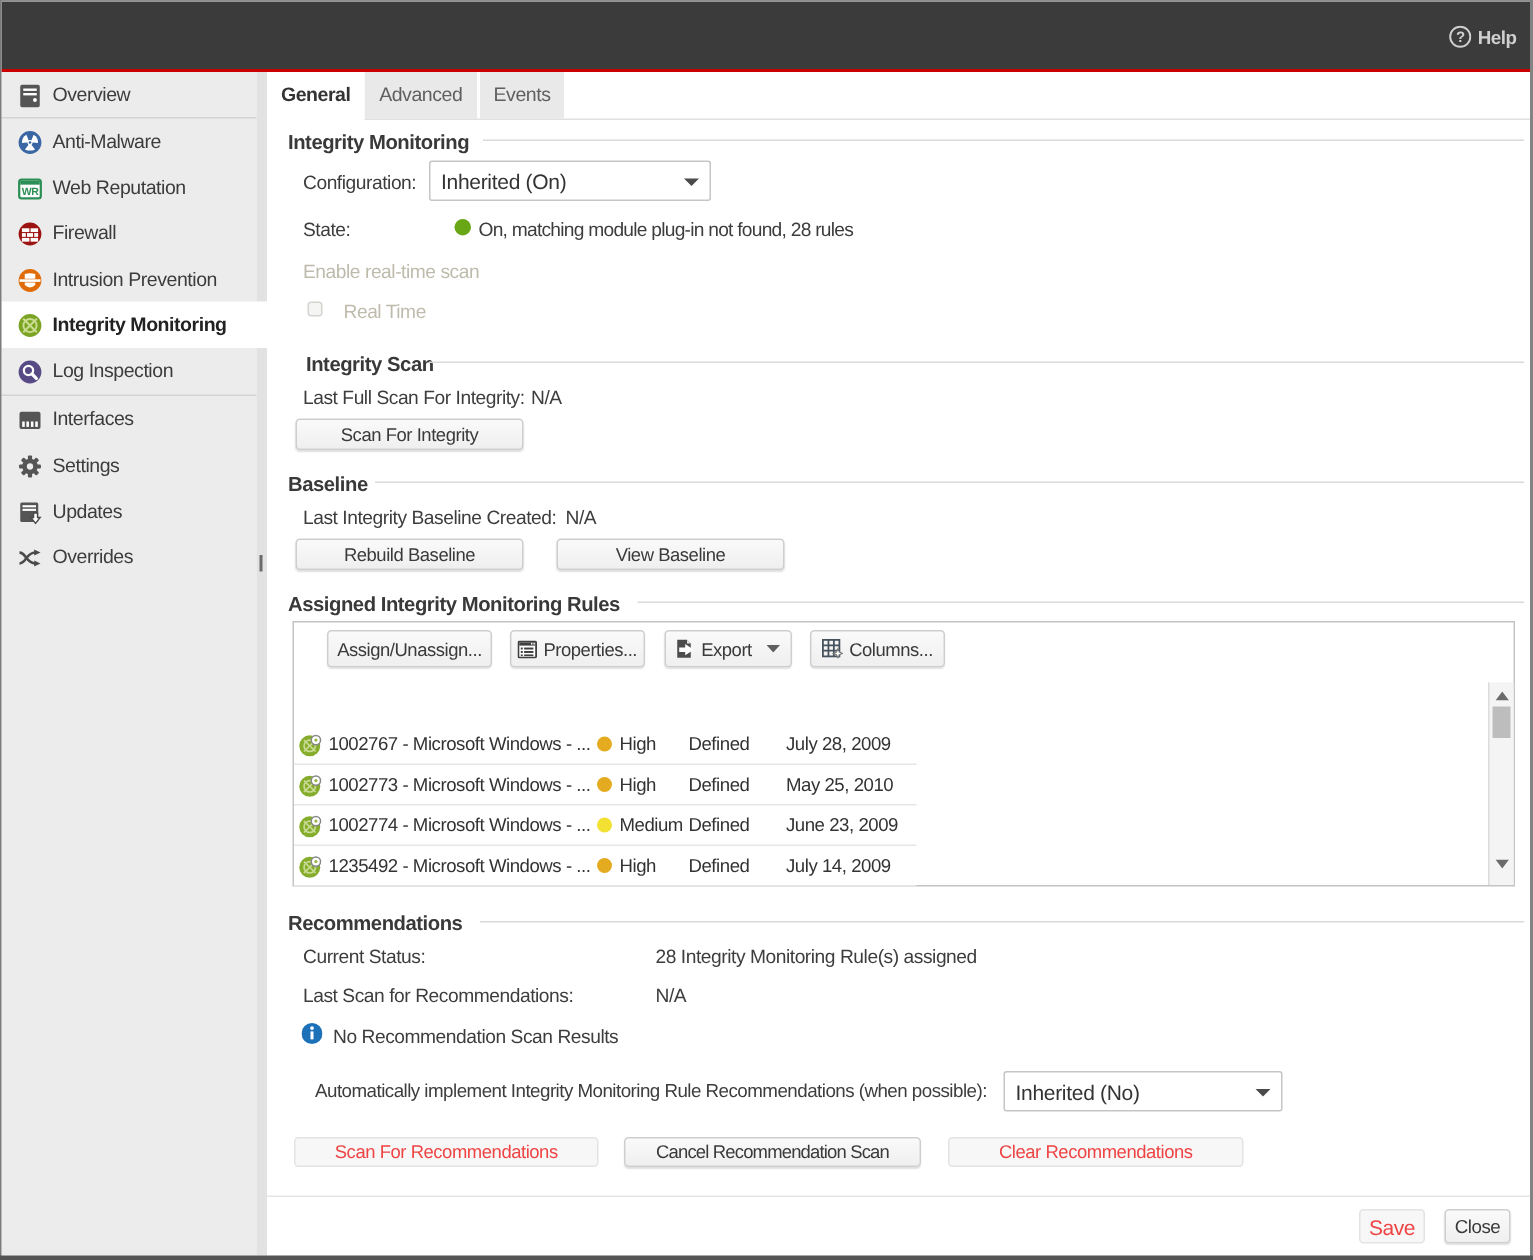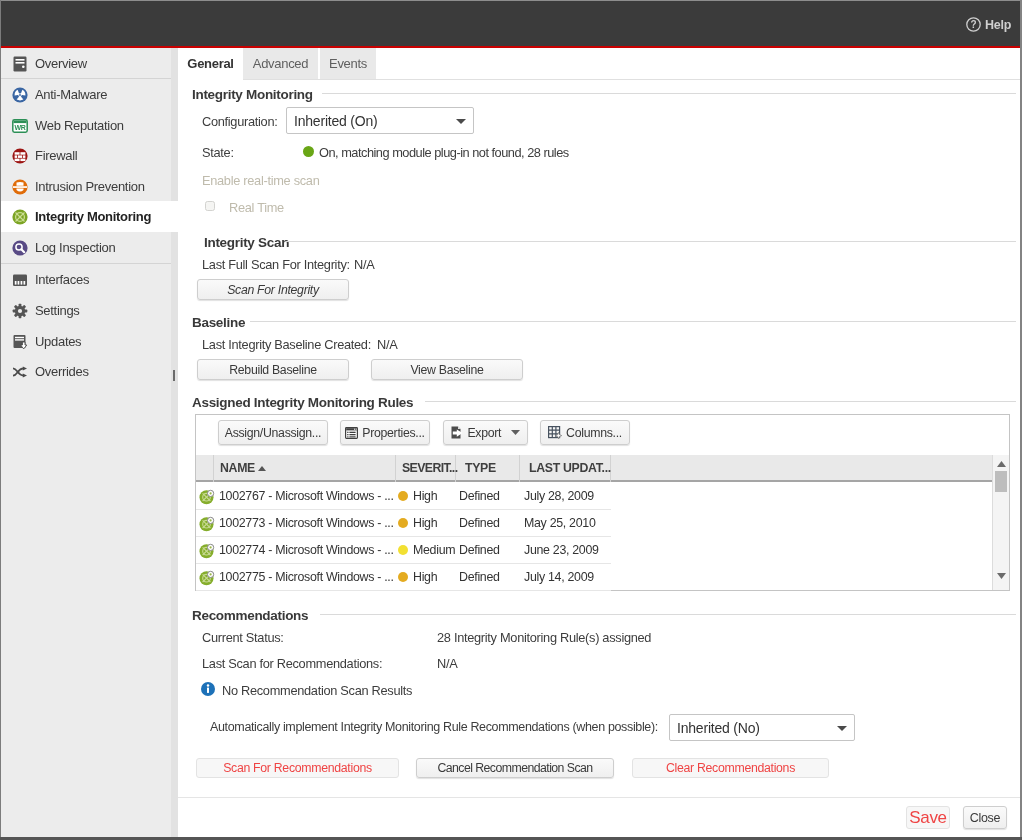--- a/index.html
+++ b/index.html
@@ -212,21 +212,21 @@
 <div class="abs dot" style="left:303px; top:146px; width:11px; height:11px; background:#69a616;"></div>
 <div class="abs lab" style="left:319px; top:145px; letter-spacing:-0.5px;">On, matching module plug-in not found, 28 rules</div>
 <div class="abs lab dis" style="left:202px; top:173px;">Enable real-time scan</div>
 <div class="abs" style="left:205px; top:201px; width:10px; height:10px; border:1px solid #d3d3d0; background:#f5f5f3; border-radius:2.5px;"></div>
 <div class="abs lab dis" style="left:229px; top:200px;">Real Time</div>
 
 <div class="abs sechead" style="left:192px; top:235px;margin-left:12px;">Integrity Scan</div>
 <div class="abs secline" style="left:286px; top:241px; width:730px;"></div>
 <div class="abs lab" style="left:202px; top:257px;">Last Full Scan For Integrity:</div>
 <div class="abs lab" style="left:354px; top:257px;">N/A</div>
-<div class="abs btn" style="left:197px; top:279px; width:152px; height:21px;font-style:italic;">
+<div class="abs btn" style="left:197px; top:279px; width:152px; height:21px;">
     <span>Scan For Integrity</span>
   </div>
 
 <div class="abs sechead" style="left:192px; top:315px;">Baseline</div>
 <div class="abs secline" style="left:250px; top:321px; width:766px;"></div>
 <div class="abs lab" style="left:202px; top:337px;">Last Integrity Baseline Created:</div>
 <div class="abs lab" style="left:377px; top:337px;">N/A</div>
 <div class="abs btn" style="left:197px; top:359px; width:152px; height:21px;">
     <span>Rebuild Baseline</span>
   </div>
@@ -267,33 +267,20 @@
     </div>
   <div class="abs btn" style="left:344px; top:5px; width:90px; height:25px;">
       <span><svg width="14" height="13" viewBox="0 0 14 13" style="vertical-align:-2px; margin-right:4px;">
           <g stroke="#47525f" stroke-width="1.2" fill="none">
             <rect x="0.6" y="0.6" width="11" height="11"></rect>
             <path d="M0.6 4.2 H11.6 M0.6 7.8 H11.6 M4.3 0.6 V11.6 M7.9 0.6 V11.6"></path>
           </g>
           <path d="M10.6 6.4 l0.9 2.3 2.3 0.9 -2.3 0.9 -0.9 2.3 -0.9 -2.3 -2.3 -0.9 2.3 -0.9 z" fill="#fff" stroke="#777" stroke-width="0.7"></path>
         </svg>Columns...</span>
     </div>
-  <div class="abs" id="thead" style="left:0px; top:40px; width:796px; height:27px; background:#e9e9e9; border-bottom:2px solid #a5a5a5; font-size:12.3px; font-weight:bold; color:#3f3f3f;">
-    <div class="abs" style="left:17px; top:0; width:1px; height:27px; background:#d2d2d2;"></div>
-    <div class="abs" style="left:199px; top:0; width:1px; height:27px; background:#d2d2d2;"></div>
-    <div class="abs" style="left:259px; top:0; width:1px; height:27px; background:#d2d2d2;"></div>
-    <div class="abs" style="left:323px; top:0; width:1px; height:27px; background:#d2d2d2;"></div>
-    <div class="abs" style="left:414px; top:0; width:1px; height:27px; background:#d2d2d2;"></div>
-    <div class="abs" style="left:24px; top:6px;">NAME <svg width="8" height="5" viewBox="0 0 8 5" style="vertical-align:1px;">
-          <path d="M4 0 L8 5 L0 5 Z" fill="#555"></path>
-        </svg></div>
-    <div class="abs" style="left:206px; top:6px; letter-spacing:-0.6px;">SEVERIT...</div>
-    <div class="abs" style="left:269px; top:6px;">TYPE</div>
-    <div class="abs" style="left:333px; top:6px;">LAST UPDAT...</div>
-  </div>
   <div class="abs trow" style="top:68px;">
       <svg class="ric" width="16" height="16" viewBox="0 0 16 16">
         <circle cx="7.5" cy="8.2" r="7" fill="#85ad2b"></circle>
         <g stroke="#c9db94" stroke-width="1.1" fill="none">
           <path d="M3.6 4.4 L11.4 12"></path>
           <path d="M11.4 4.4 L3.6 12"></path>
           <circle cx="7.5" cy="8.2" r="3.8"></circle>
         </g>
         <circle cx="11.6" cy="4.4" r="3.1" fill="#fff" stroke="#888" stroke-width="1"></circle>
         <circle cx="11.6" cy="4.4" r="1.1" fill="#9ab648"></circle>
@@ -342,21 +329,21 @@
       <svg class="ric" width="16" height="16" viewBox="0 0 16 16">
         <circle cx="7.5" cy="8.2" r="7" fill="#85ad2b"></circle>
         <g stroke="#c9db94" stroke-width="1.1" fill="none">
           <path d="M3.6 4.4 L11.4 12"></path>
           <path d="M11.4 4.4 L3.6 12"></path>
           <circle cx="7.5" cy="8.2" r="3.8"></circle>
         </g>
         <circle cx="11.6" cy="4.4" r="3.1" fill="#fff" stroke="#888" stroke-width="1"></circle>
         <circle cx="11.6" cy="4.4" r="1.1" fill="#9ab648"></circle>
       </svg>
-      <span class="rn">1002775 - Microsoft Windows - ...</span>
+      <span class="rn">1235492 - Microsoft Windows - ...</span>
       <span class="sdot" style="background:#e4ab20;"></span>
       <span class="sv">High</span>
       <span class="tp">Defined</span>
       <span class="dt">July 14, 2009</span>
     </div>
   <div class="abs" id="vscroll" style="left:796px; top:40px; width:17px; height:135px; background:#f4f4f4; border-left:1px solid #dcdcdc;">
     <svg class="abs" style="left:4px; top:6px;" width="9" height="6" viewBox="0 0 9 6">
         <path d="M4.5 0 L9 6 L0 6 Z" fill="#6b6b6b"></path>
       </svg>
     <div class="abs" style="left:2px; top:16px; width:12px; height:21px; background:#bdbdbd;"></div>
@@ -387,21 +374,21 @@
     <span>Scan For Recommendations</span>
   </div>
 <div class="abs btn" style="left:416px; top:758px; width:198px; height:20px;">
     <span style="letter-spacing:-0.55px;">Cancel Recommendation Scan</span>
   </div>
 <div class="abs btn dbtn" style="left:632px; top:758px; width:197px; height:20px;">
     <span>Clear Recommendations</span>
   </div>
 
 <div class="abs" style="left:178px; top:797px; width:842px; height:1px; background:#e5e5e5;"></div>
-<div class="abs btn dbtn" style="left:906px; top:806px; width:44px; height:23px; font-size:17px;">
+<div class="abs btn dbtn" style="left:906px; top:806px; width:44px; height:23px; font-size:14px;">
     <span>Save</span>
   </div>
 <div class="abs btn" style="left:963px; top:806px; width:44px; height:23px; font-size:12.5px;">
     <span>Close</span>
   </div>
 
 <div class="abs" id="b-top"></div>
 <div class="abs" id="b-left"></div>
 <div class="abs" id="b-right"></div>
 <div class="abs" id="b-bottom"></div>

